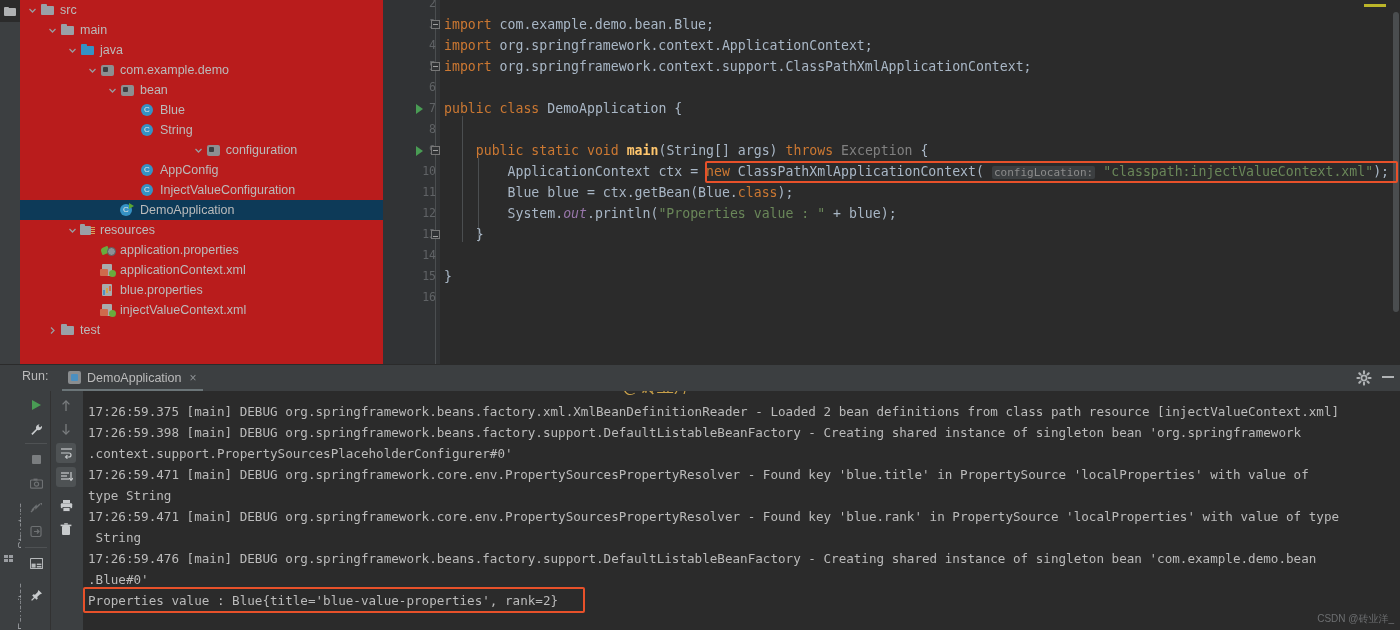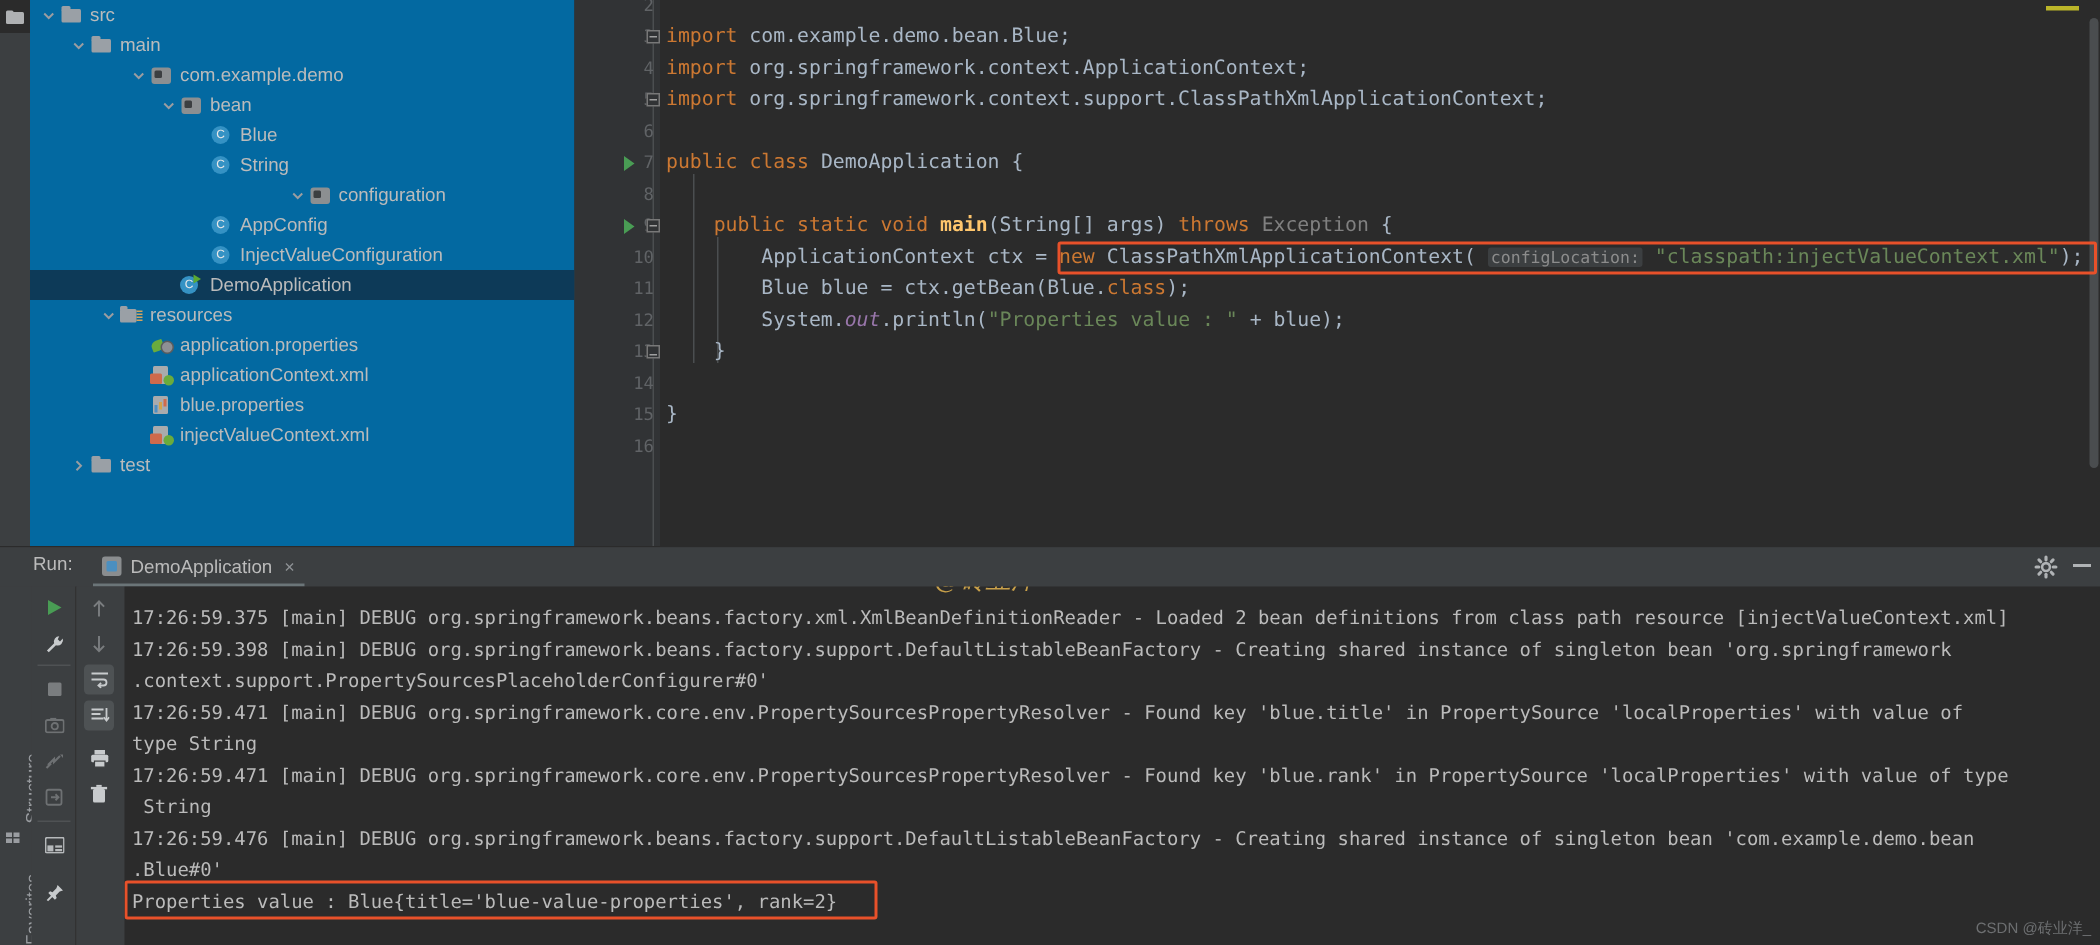--- a/index.html
+++ b/index.html
@@ -28,21 +28,21 @@
     background: #afb1b3; border-radius: 1px;
   }
   .mini-folder:after {
     content: ""; position: absolute; left: 0; top: 0px; width: 5px; height: 3px;
     background: #afb1b3; border-radius: 1px 1px 0 0;
   }
 
   
   .project-panel {
     position: absolute; left: 20px; top: 0; width: 363px; height: 364px;
-    background: #0369a1; overflow: hidden;
+    background: #b91c1c; overflow: hidden;
   }
   .tree { position: relative; width: 100%; padding-top: 0px; }
   .tree-row {
     position: relative; height: 20px; line-height: 20px;
     display: flex; align-items: center; white-space: nowrap;
     font-size: 12.5px; color: #bbbbbb;
     font-family: "Liberation Sans", sans-serif;
   }
   .tree-row.selected { background: #0d3a58; }
   .tree-row .arrow {
@@ -291,20 +291,29 @@
           <span class="lbl">src</span>
         </div>
         <div class="tree-row" style="padding-left: 26px;">
           <span class="arrow">
             <svg width="9" height="9" viewBox="0 0 9 9">
               <polyline points="1.5,3 4.5,6 7.5,3" fill="none" stroke="#9a9da1" stroke-width="1.3"></polyline>
             </svg>
           </span>
           <span class="ico ic-folder"></span>
           <span class="lbl">main</span>
+        </div>
+        <div class="tree-row" style="padding-left: 46px;">
+          <span class="arrow">
+            <svg width="9" height="9" viewBox="0 0 9 9">
+              <polyline points="1.5,3 4.5,6 7.5,3" fill="none" stroke="#9a9da1" stroke-width="1.3"></polyline>
+            </svg>
+          </span>
+          <span class="ico ic-folder-src"></span>
+          <span class="lbl">java</span>
         </div>
         <div class="tree-row" style="padding-left: 66px;">
           <span class="arrow">
             <svg width="9" height="9" viewBox="0 0 9 9">
               <polyline points="1.5,3 4.5,6 7.5,3" fill="none" stroke="#9a9da1" stroke-width="1.3"></polyline>
             </svg>
           </span>
           <span class="ico ic-pkg"></span>
           <span class="lbl">com.example.demo</span>
         </div>

